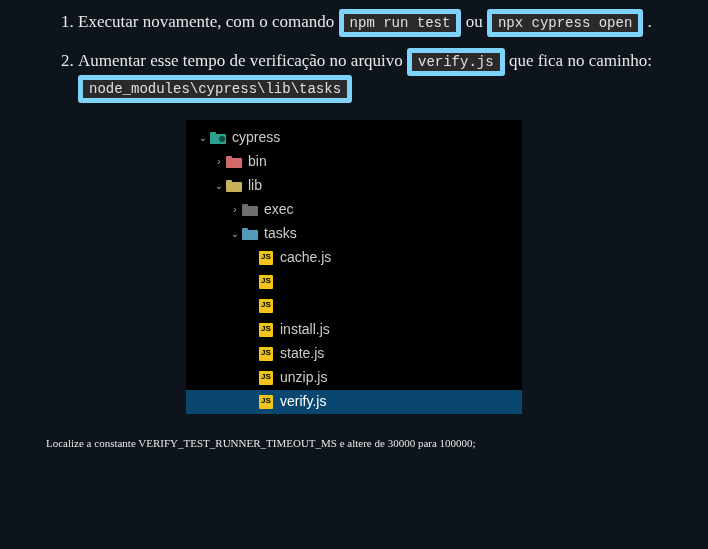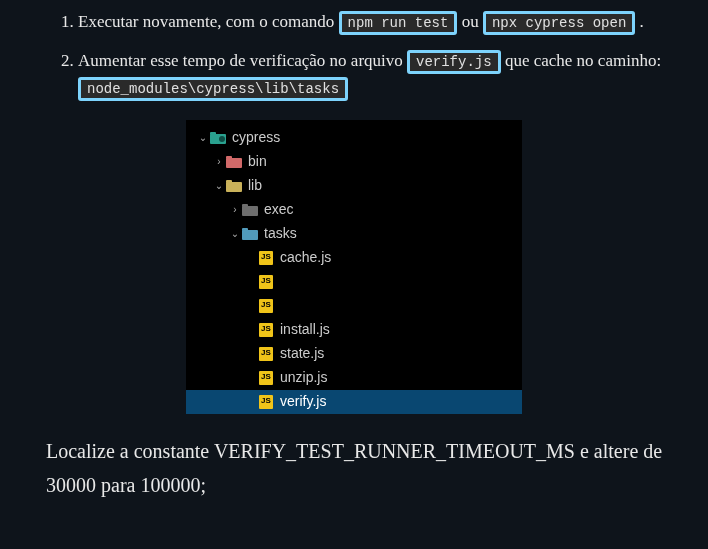--- a/index.html
+++ b/index.html
@@ -18,21 +18,21 @@
     list-style: decimal;
     padding-left: 38px;
     margin-bottom: 18px;
   }
   ol li {
     margin-bottom: 12px;
     color: #e8e8e8;
   }
   code.inline {
     background: #2a2a2a;
-    border: 3px solid #7dd3fc;
+    border: 5px solid #7dd3fc;
     border-radius: 3px;
     padding: 1px 6px;
     font-family: Consolas, 'Courier New', monospace;
     font-size: 14px;
     color: #e0e0e0;
   }
   .tree-wrap {
     display: flex;
     justify-content: center;
     margin: 14px 0 20px 0;
@@ -86,40 +86,40 @@
     width: 14px;
     height: 14px;
     display: inline-flex;
     align-items: center;
     justify-content: center;
     border-radius: 1px;
   }
   .label { }
   .post {
     color: #e8e8e8;
-    font-size: 20px;
+    font-size: 11px;
     margin: 0 0 8px 6px;
     line-height: 1.7;
   }
 </style>
 </head>
 <body>
 
 <ol>
   <li>
     <span>Executar novamente, com o comando </span>
     <code class="inline">npm run test</code>
     <span> ou </span>
     <code class="inline">npx cypress open</code>
     <span>.</span>
   </li>
   <li>
     <span>Aumentar esse tempo de verificação no arquivo </span>
     <code class="inline">verify.js</code>
-    <span> que cache no caminho: </span>
+    <span> que fica no caminho: </span>
     <code class="inline">node_modules\cypress\lib\tasks</code>
   </li>
 </ol>
 
 <div class="tree-wrap">
   <div class="tree">
 
     <div class="row">
       <span class="indent" style="width:0px"></span>
       <span class="chev">⌄</span>

